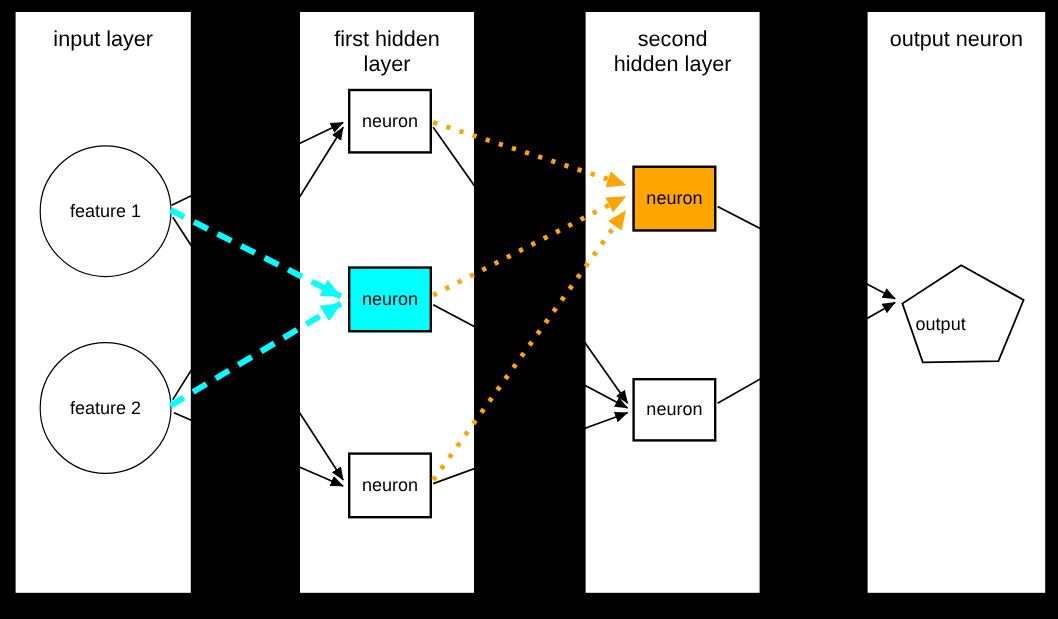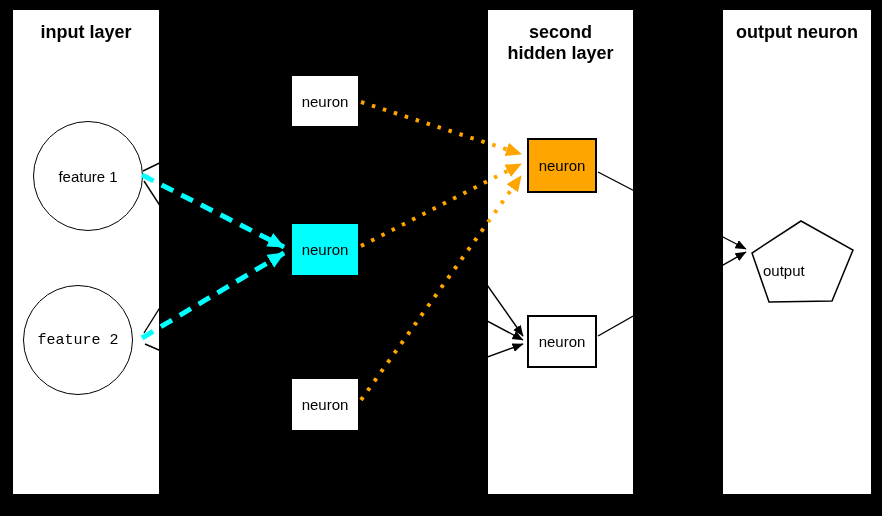--- a/index.html
+++ b/index.html
@@ -21,21 +21,21 @@
     height: 484px;
     background: #ffffff;
     z-index: 1;
   }
   .panel-title {
     position: absolute;
     top: 12px;
     left: 0;
     width: 100%;
     text-align: center;
-    font-weight: bold;
+    font-weight: normal;
     font-size: 18px;
     line-height: 21px;
     color: #000000;
     white-space: pre-line;
   }
   .node {
     position: absolute;
     box-sizing: border-box;
     display: flex;
     align-items: center;
@@ -82,32 +82,36 @@
   .node-label { pointer-events: none; }
 </style>
 </head>
 <body>
 
 <div id="stage">
 
   <div class="panel" style="left:13px;  width:146px;">
     <div class="panel-title">input layer</div>
   </div>
+  <div class="panel" style="left:250px; width:145px;">
+    <div class="panel-title">first hidden
+layer</div>
+  </div>
   <div class="panel" style="left:488px; width:145px;">
     <div class="panel-title">second
 hidden layer</div>
   </div>
   <div class="panel" style="left:723px; width:148px;">
     <div class="panel-title">output neuron</div>
   </div>
 
   <div class="node circle" style="left:33px; top:121px;">
     <span class="node-label">feature 1</span>
   </div>
-  <div class="node circle" style="left:23px; top:285px;font-family:Liberation Mono, monospace;">
+  <div class="node circle" style="left:33px; top:285px;">
     <span class="node-label">feature 2</span>
   </div>
 
   <div class="node rect" style="left:290px; top:74px;  height:54px;">
     <span class="node-label">neuron</span>
   </div>
   <div class="node rect cyan" style="left:290px; top:222px; height:55px;">
     <span class="node-label">neuron</span>
   </div>
   <div class="node rect" style="left:290px; top:377px; height:55px;">

